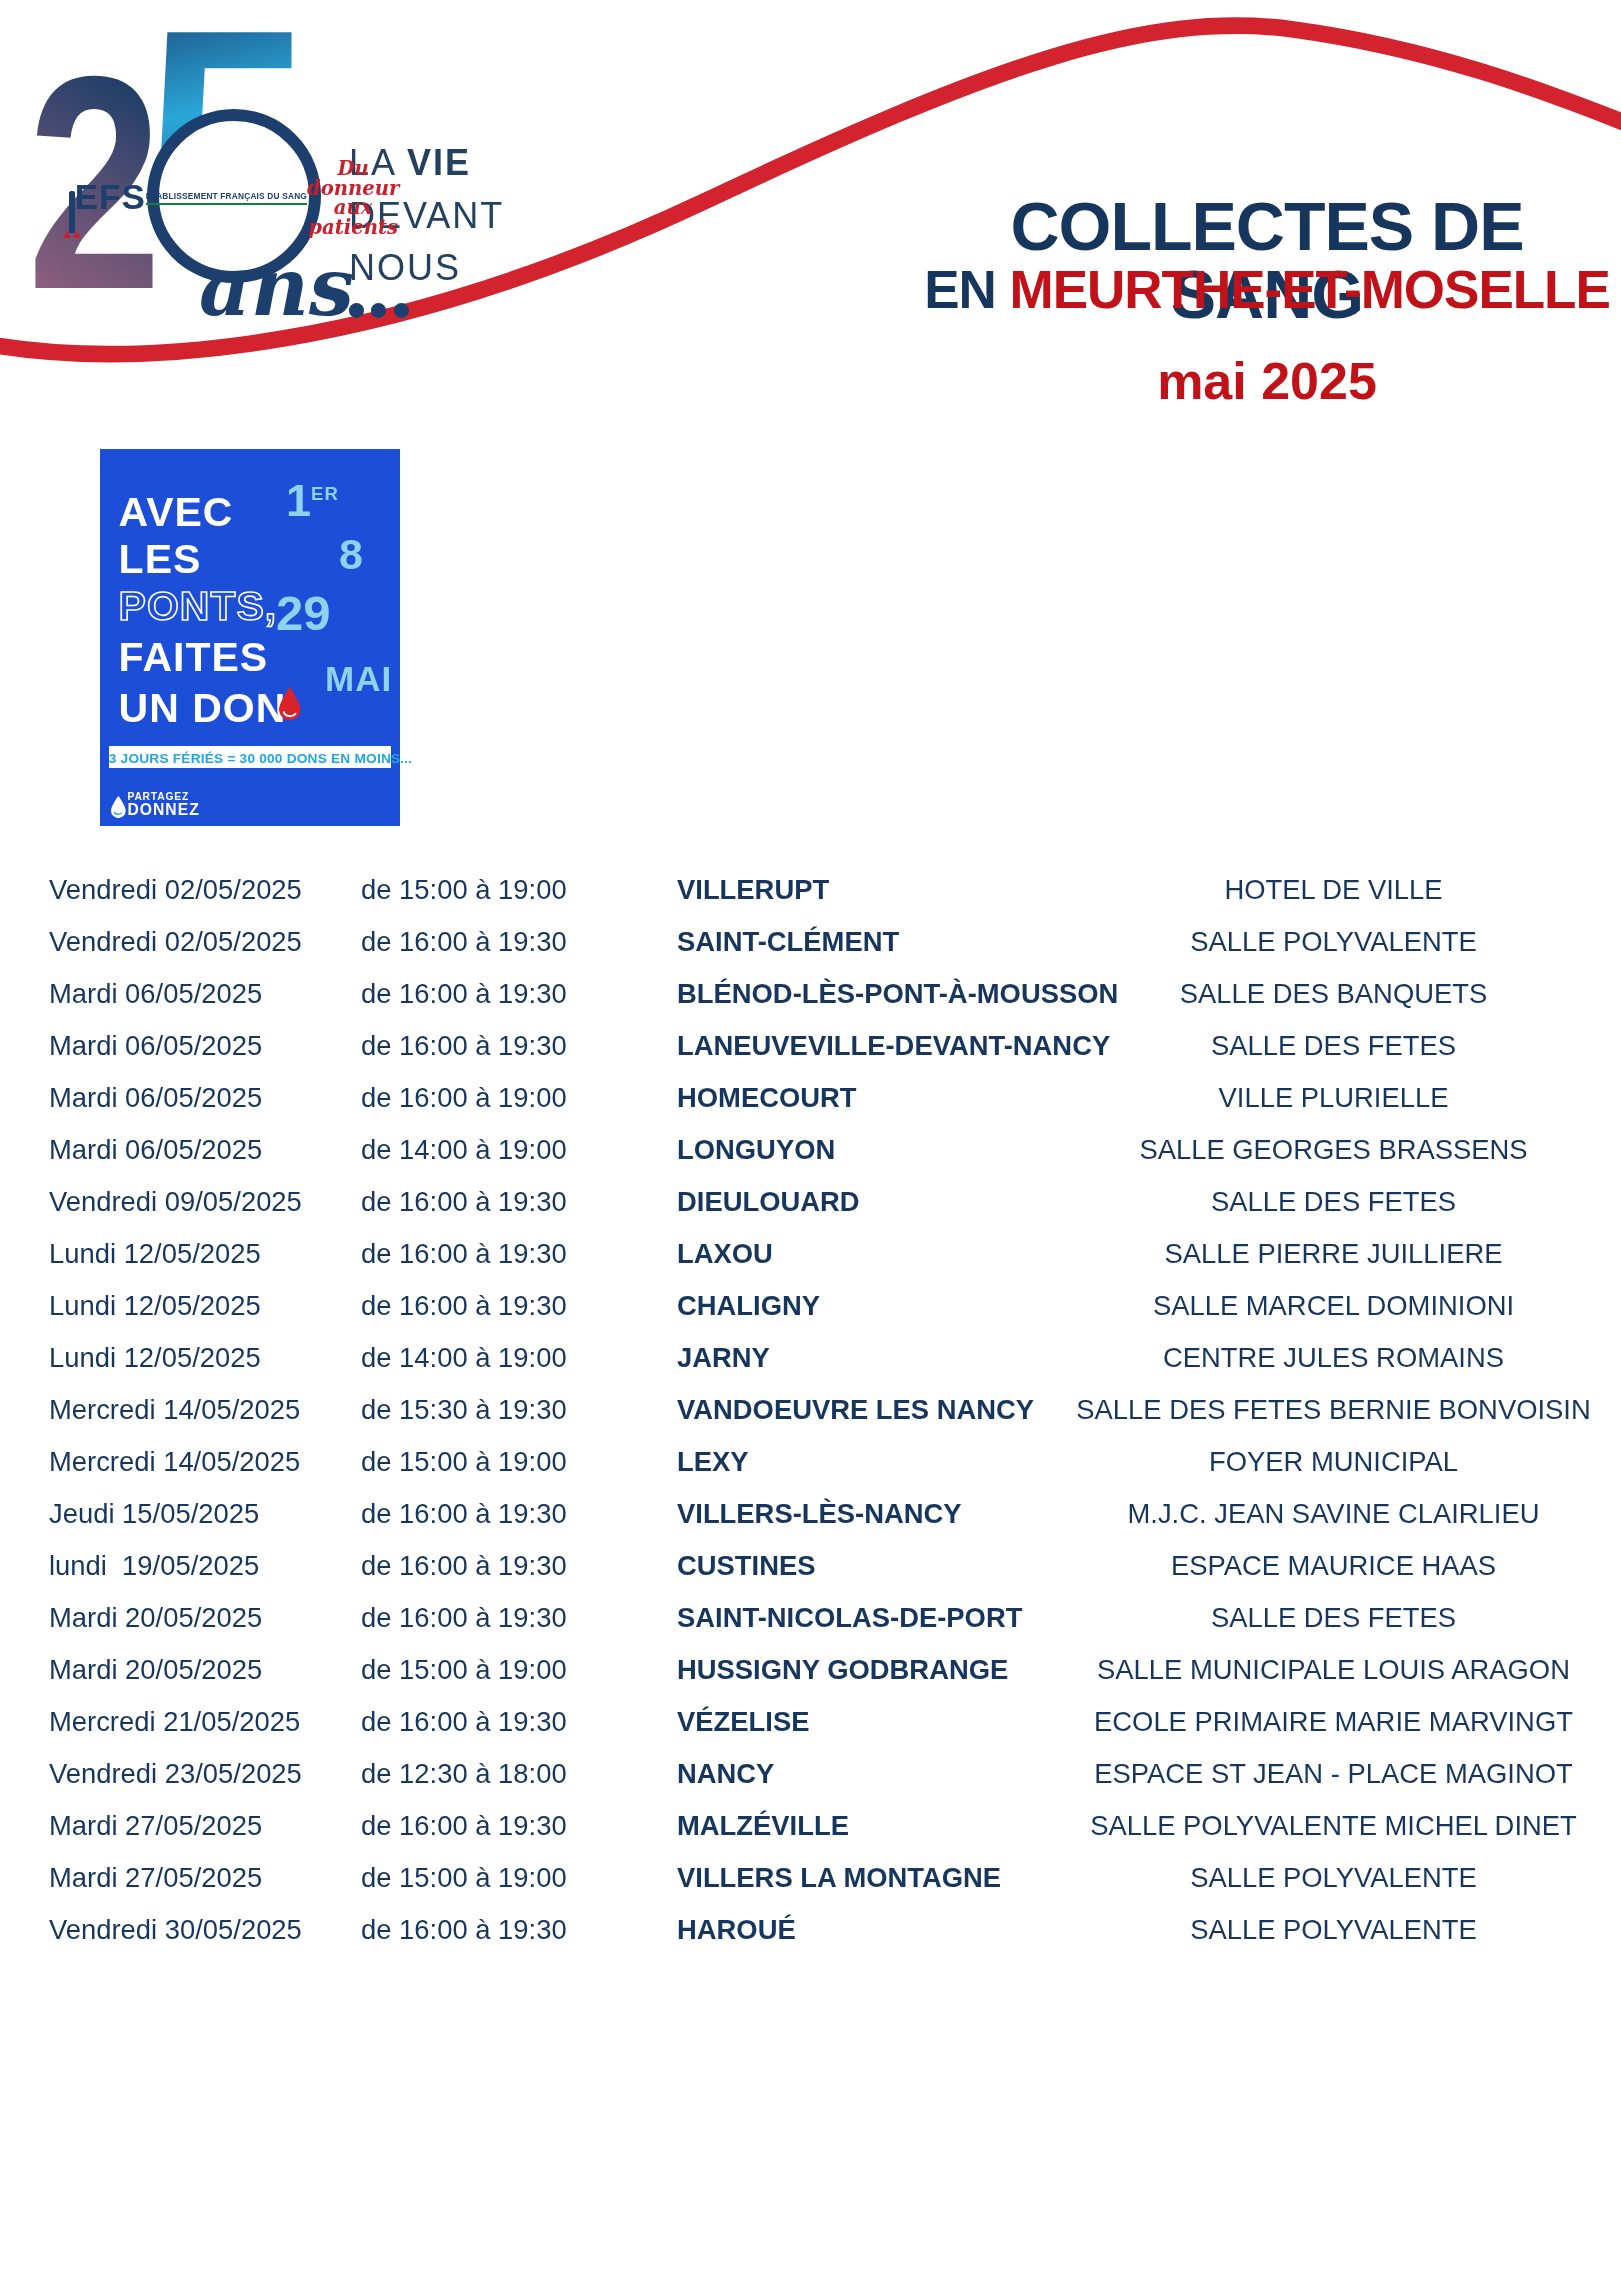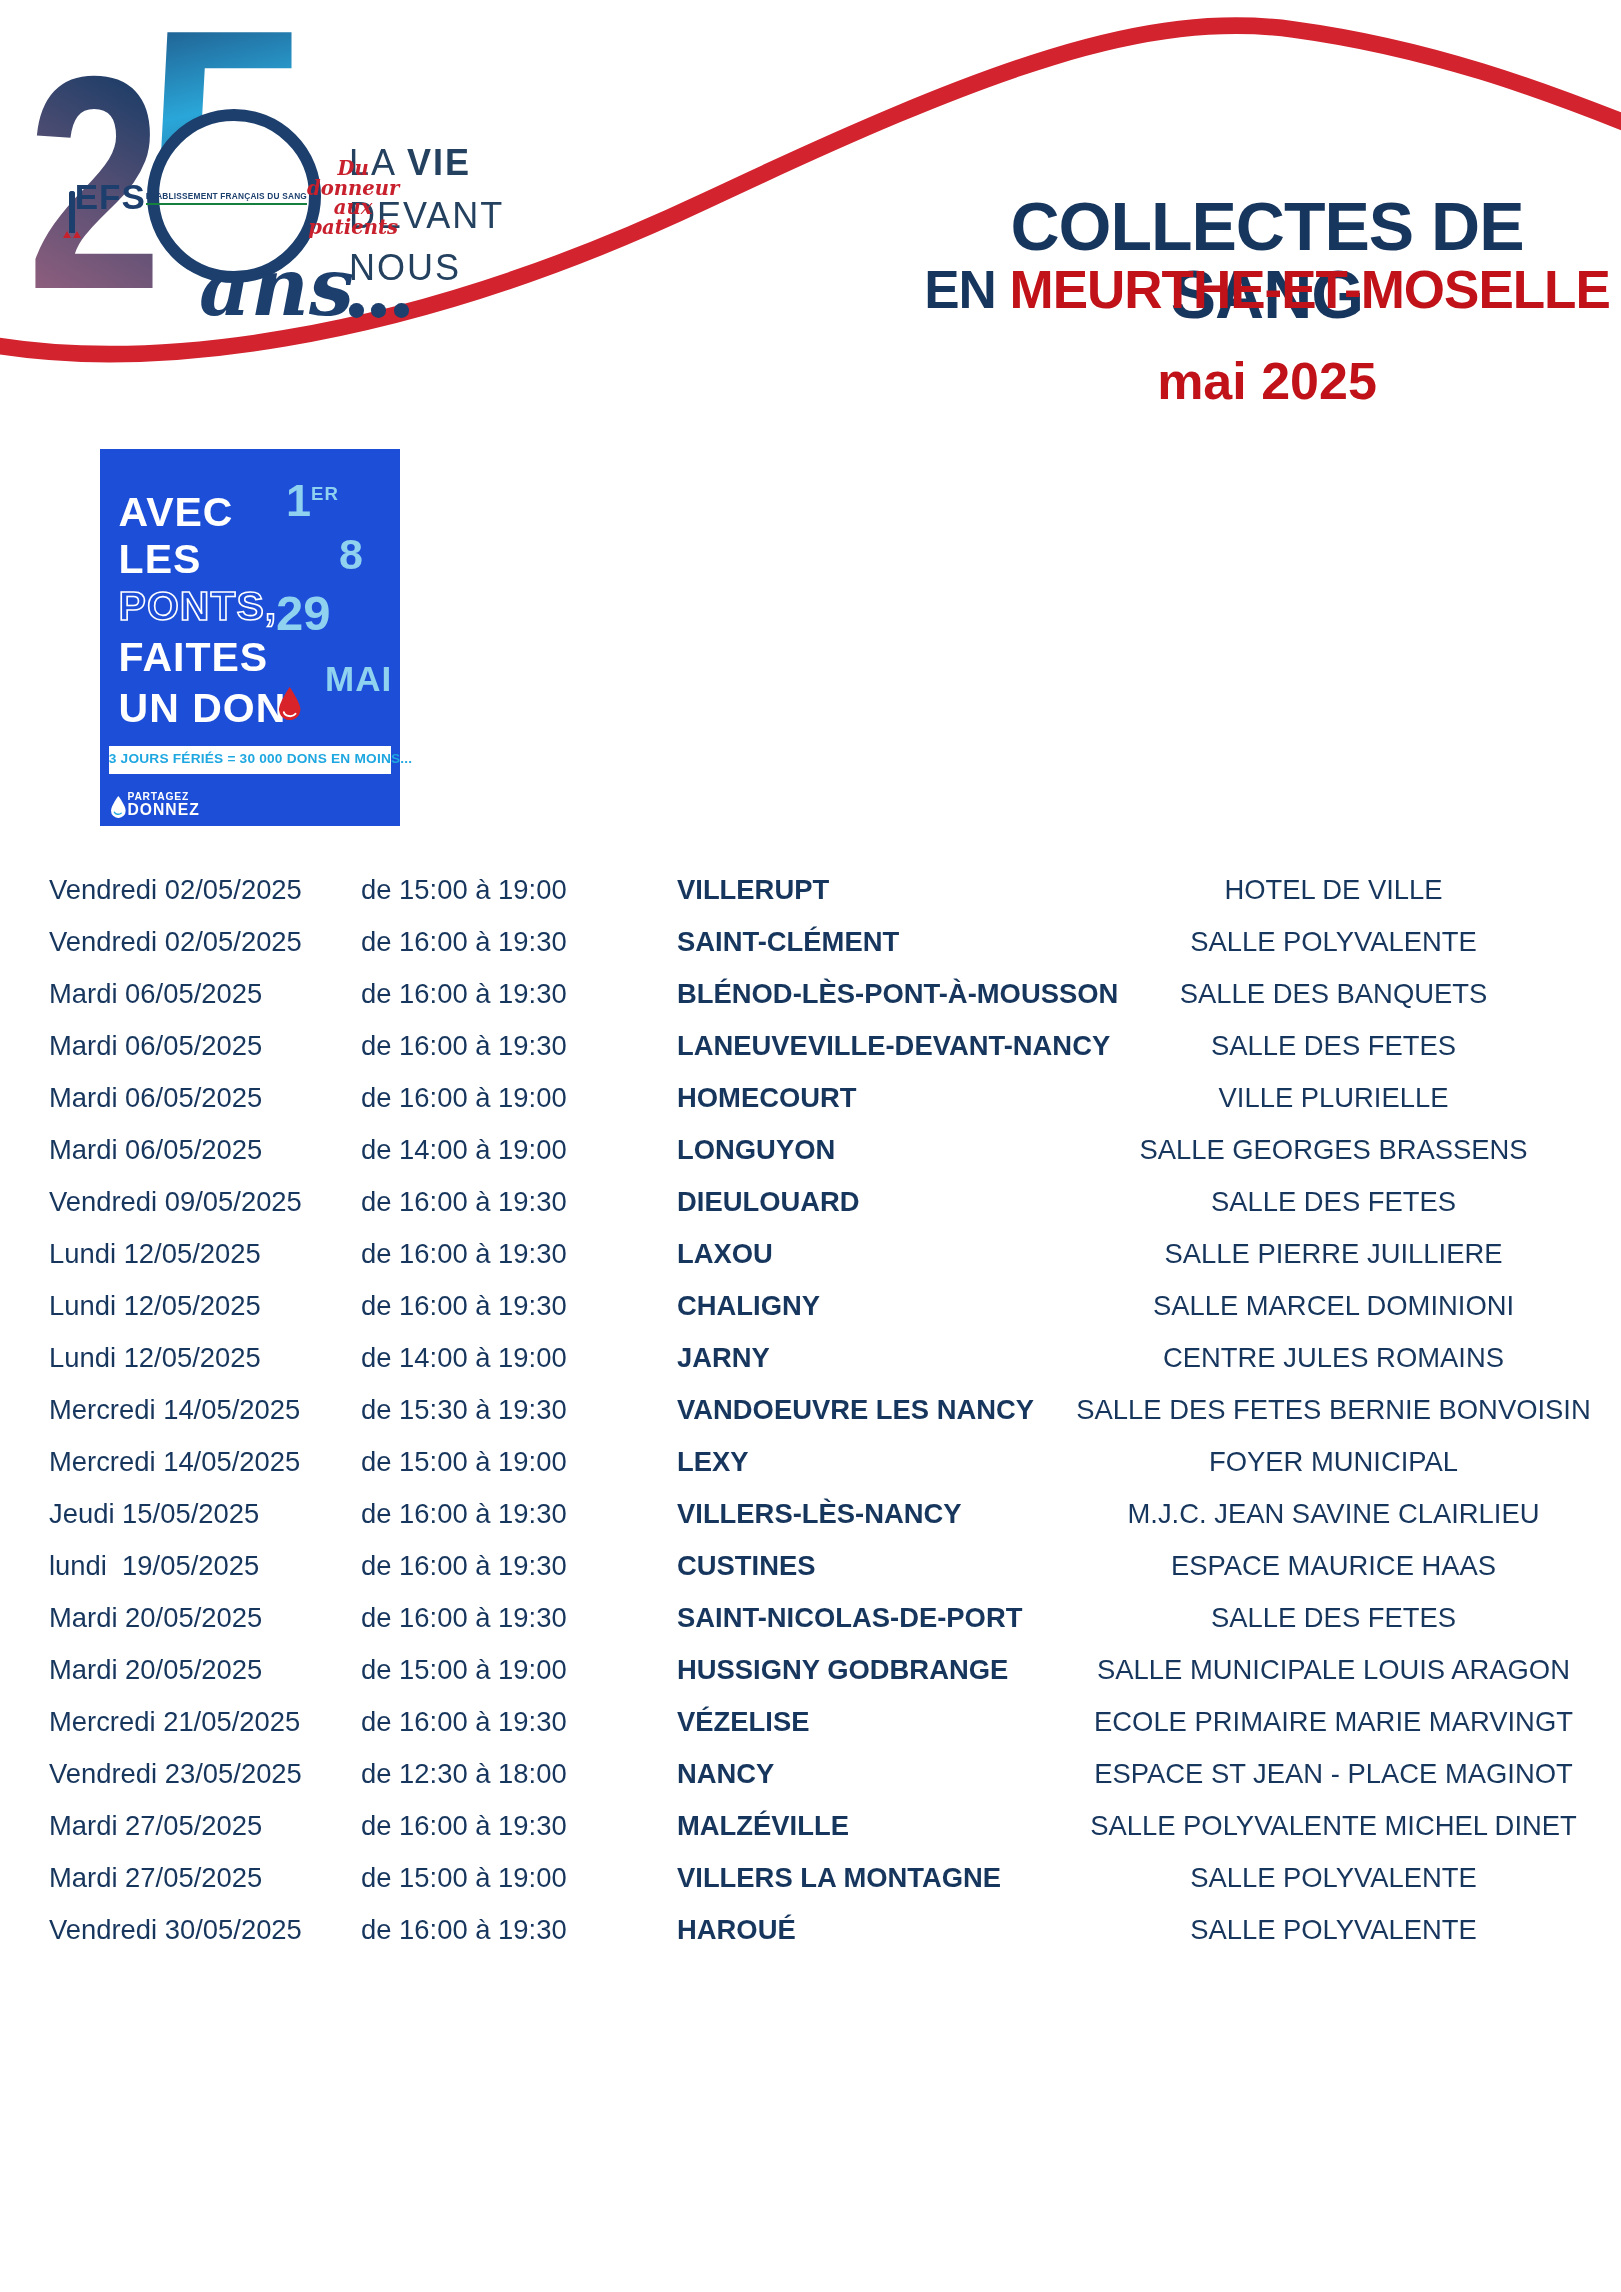--- a/index.html
+++ b/index.html
@@ -70,21 +70,21 @@
   .pl-1{top:43px;} .pl-2{top:90px;} .pl-3{top:137px;} .pl-4{top:188px;} .pl-5{top:239px;}
   .outline{color:transparent;-webkit-text-stroke:1.6px #fff;}
   .poster-num{position:absolute;color:#8ed2f0;font-weight:bold;line-height:1;text-align:right;}
   .pn-1{left:186px;top:29px;font-size:45px;}
   .pn-1 sup{font-size:18.6px;vertical-align:super;letter-spacing:1px;}
   .pn-8{left:239px;top:84px;font-size:43px;}
   .pn-29{left:176px;top:140px;font-size:49px;}
   .pn-mai{left:225px;top:212px;font-size:35px;letter-spacing:1px;}
   .drop{position:absolute;left:176px;top:237px;}
   .banner{
-    position:absolute;left:8.8px;top:297px;width:282px;height:28px;background:#fff;
+    position:absolute;left:8.8px;top:297px;width:282px;height:22px;background:#fff;
     color:#1ea7e0;font-size:13.7px;font-weight:bold;line-height:25.5px;text-align:center;
     letter-spacing:0.2px;white-space:nowrap;
   }
   .brand{position:absolute;left:9.8px;top:343px;display:flex;align-items:flex-end;gap:1px;color:#fff;}
   .brand-text{display:flex;flex-direction:column;line-height:1;}
   .brand-top{font-size:10.3px;font-weight:bold;letter-spacing:0.8px;}
   .brand-bottom{font-size:15.7px;font-weight:bold;letter-spacing:1px;}
   
   .schedule{position:absolute;left:49px;top:864px;width:1549px;z-index:2;}
   .row{

